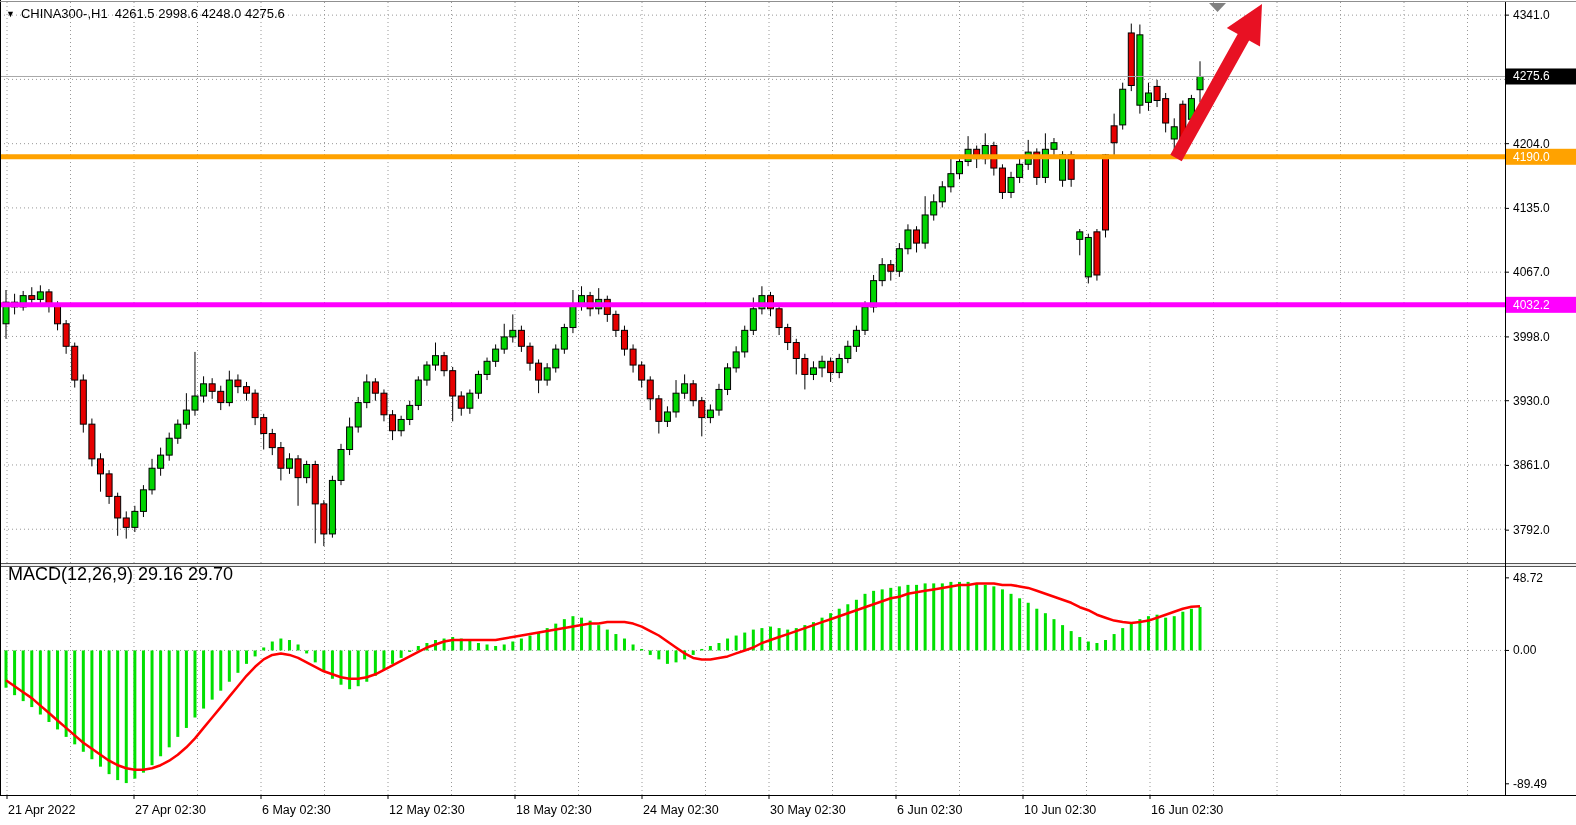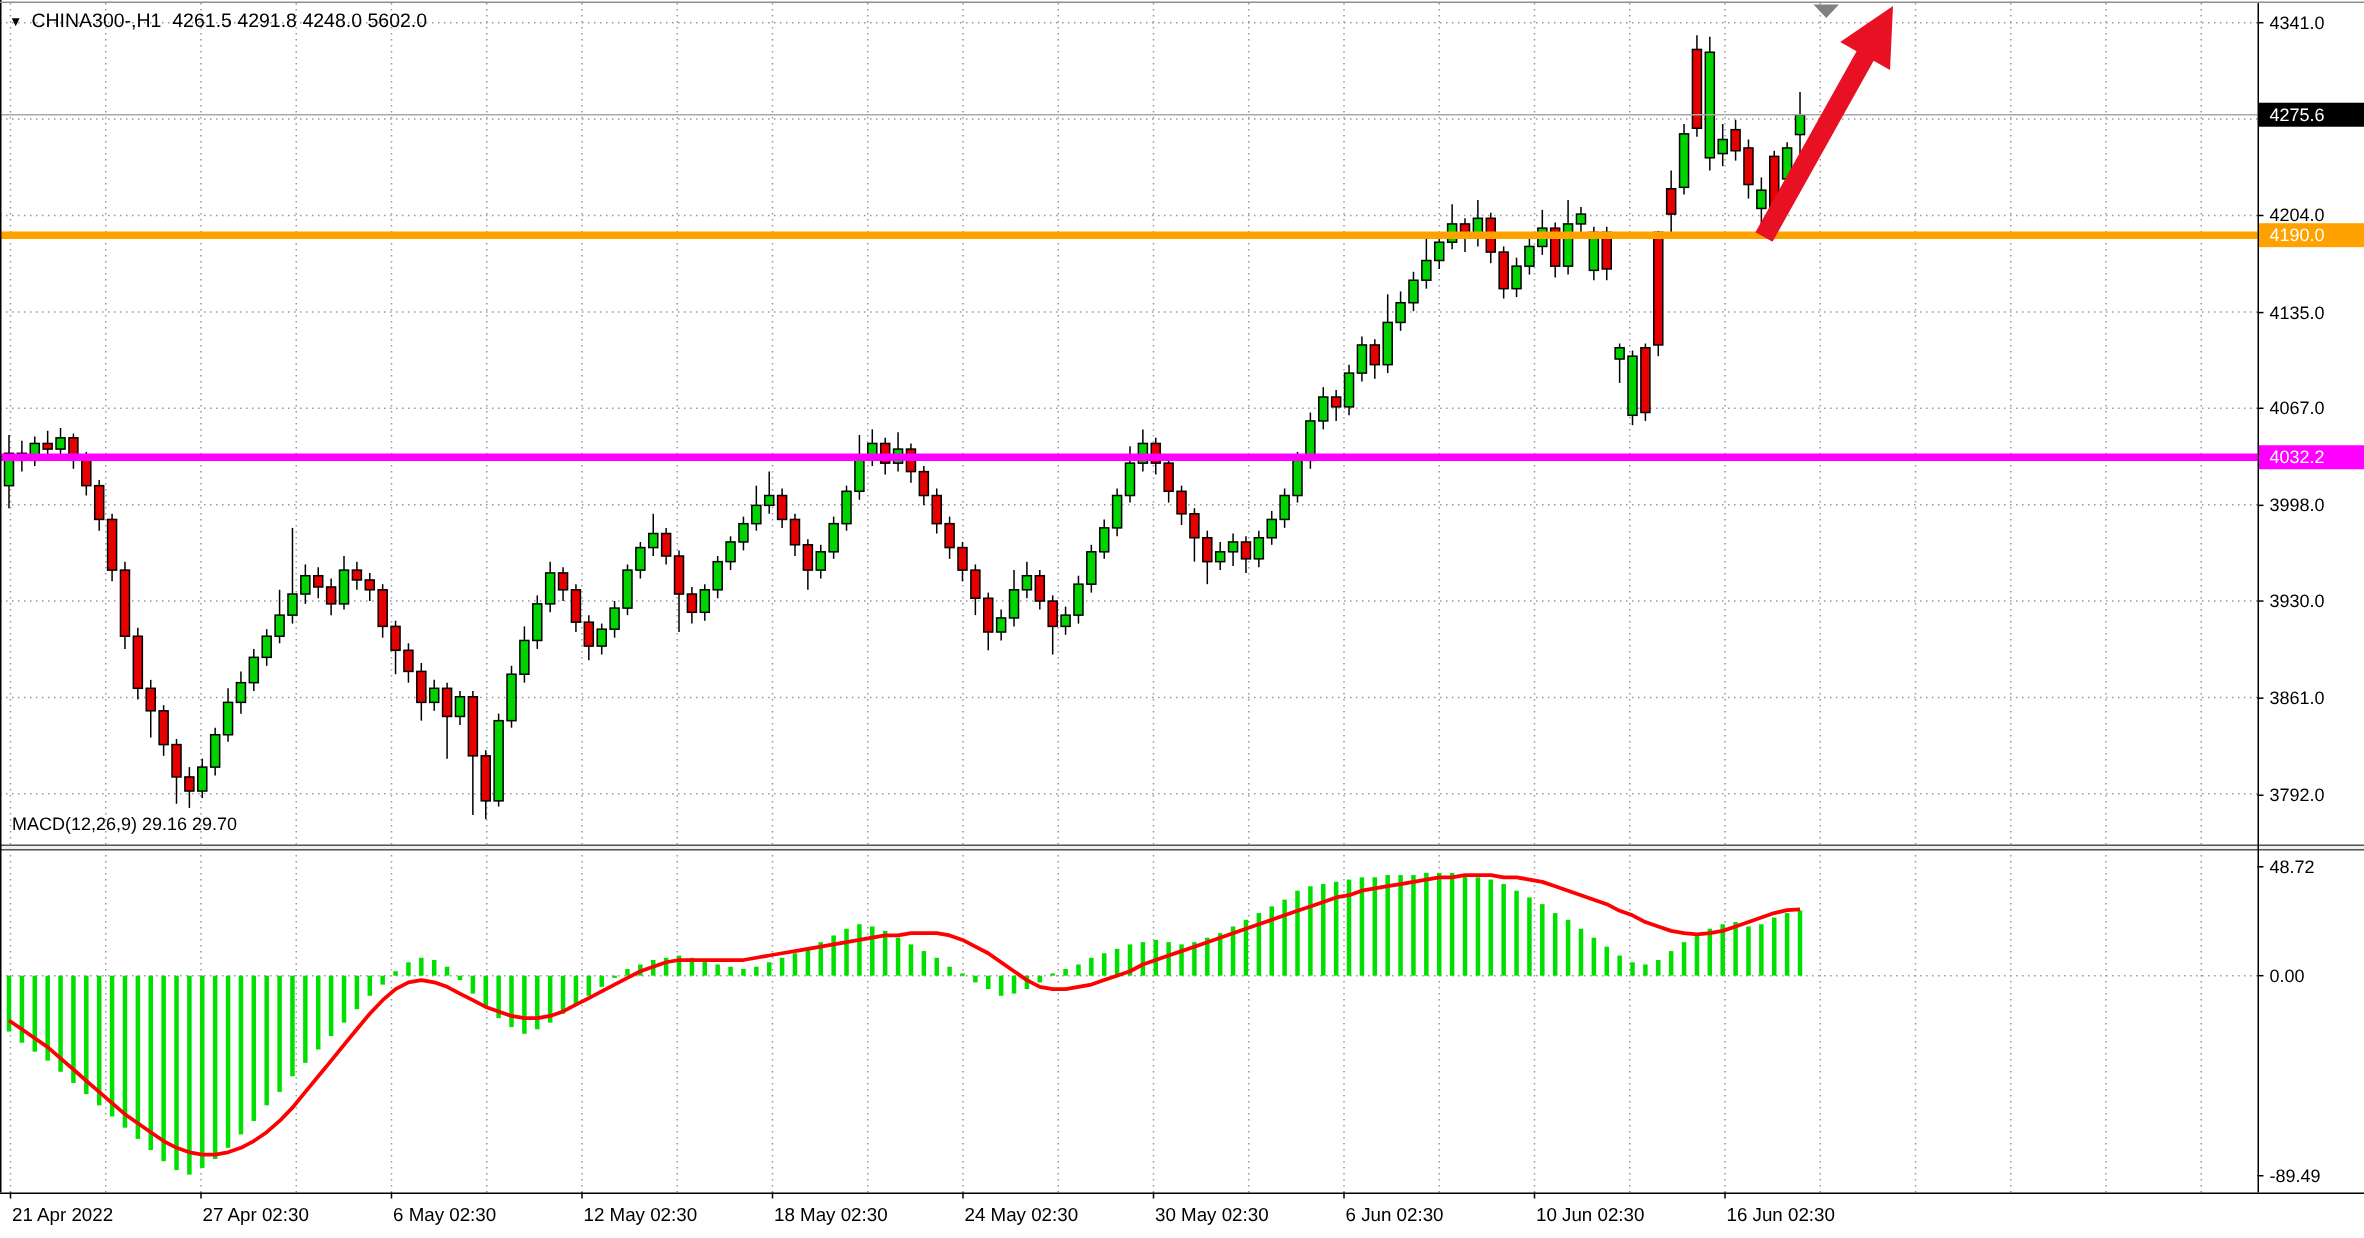--- a/index.html
+++ b/index.html
@@ -2,21 +2,21 @@
 <html><head>
 <meta charset="utf-8">
 <style>
   html,body{margin:0;padding:0;background:#fff;}
   body{width:1576px;height:825px;overflow:hidden;position:relative;
        font-family:"Liberation Sans",sans-serif;}
   #chart-svg{position:absolute;left:0;top:0;}
   .overlay{position:absolute;color:#000;white-space:pre;}
   #title-overlay{left:6px;top:6px;font-size:13px;display:flex;align-items:center;gap:6px;}
   #title-overlay .tri{font-size:9px;line-height:1;transform:translateY(1px);}
-  #macd-overlay{left:8px;top:542px;font-size:12px;}
+  #macd-overlay{left:8px;top:564px;font-size:18px;}
 </style>
 </head>
 <body>
 
 <svg id="chart-svg" width="1576" height="825">
     <rect x="0" y="0" width="1576" height="825" fill="#fff"></rect>
     <g stroke="#989898" stroke-width="1" stroke-dasharray="1 3">
       <line x1="7" y1="2" x2="7" y2="795"></line>
       <line x1="70.5" y1="2" x2="70.5" y2="795"></line>
       <line x1="134" y1="2" x2="134" y2="795"></line>
@@ -548,15 +548,15 @@
       <text x="1024" y="814">10 Jun 02:30</text>
       <line x1="1150" y1="795" x2="1150" y2="799" stroke="#000"></line>
       <text x="1151" y="814">16 Jun 02:30</text>
     </g>
     <polygon points="1209,3 1226,3 1217.5,12" fill="#808080"></polygon>
     <polygon points="1170.3,154.8 1237.7,34.1 1226.8,28.0 1262,4 1260.0,46.6 1249.1,40.5 1181.7,161.2" fill="#e81123"></polygon>
   </svg>
 
 <div class="overlay" id="title-overlay">
   <span class="tri">▼</span>
-  <span>CHINA300-,H1  4261.5 4291.8 4248.0 5602.0</span>
+  <span>CHINA300-,H1  4261.5 2998.6 4248.0 4275.6</span>
 </div>
 <div class="overlay" id="macd-overlay">MACD(12,26,9) 29.16 29.70</div>
 
 </body></html>

